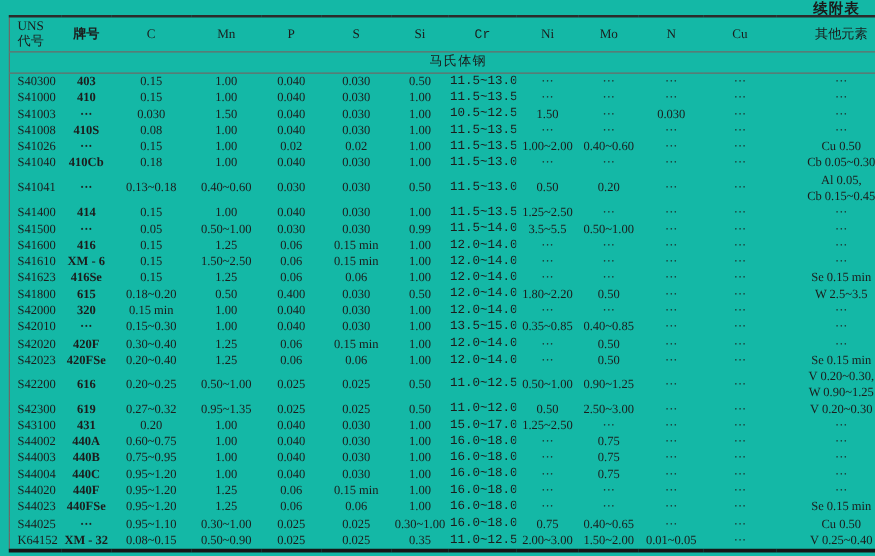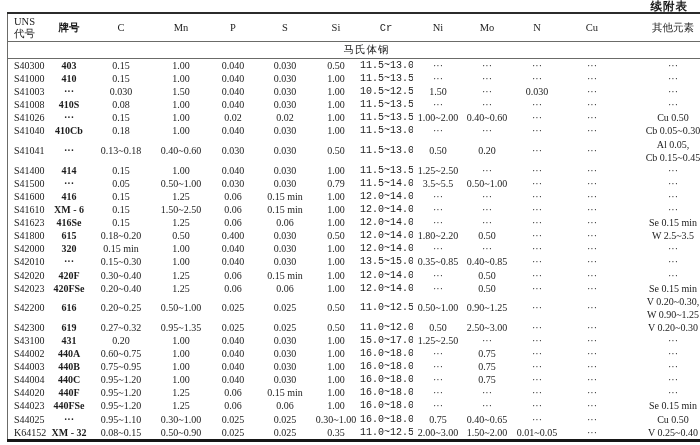--- a/index.html
+++ b/index.html
@@ -3,21 +3,21 @@
 <meta charset="utf-8">
 <style>
   html,body{margin:0;padding:0;}
   body{
     background:#e9e8e5;
     font-family:"Liberation Serif","DejaVu Serif",serif;
   }
   .page{
     position:relative;
     width:700px;height:445px;
-    background:#ffffff;
+    background:#14b8a6;
     overflow:hidden;
     color:#1a1a1a;
   }
   .cont-label{
     position:absolute;
     top:-1px;right:12px;
     font-size:11.5px;
     font-weight:bold;
     letter-spacing:1px;
   }
@@ -226,21 +226,21 @@
           <td class="c11">···</td>
           <td class="c12">···</td>
         </tr>
         <tr>
           <td class="c0">S41500</td>
           <td class="c1">···</td>
           <td class="c2">0.05</td>
           <td class="c3">0.50~1.00</td>
           <td class="c4">0.030</td>
           <td class="c5">0.030</td>
-          <td class="c6">0.79</td>
+          <td class="c6">0.99</td>
           <td class="c7">11.5~14.0</td>
           <td class="c8">3.5~5.5</td>
           <td class="c9">0.50~1.00</td>
           <td class="c10">···</td>
           <td class="c11">···</td>
           <td class="c12">···</td>
         </tr>
         <tr>
           <td class="c0">S41600</td>
           <td class="c1">416</td>

